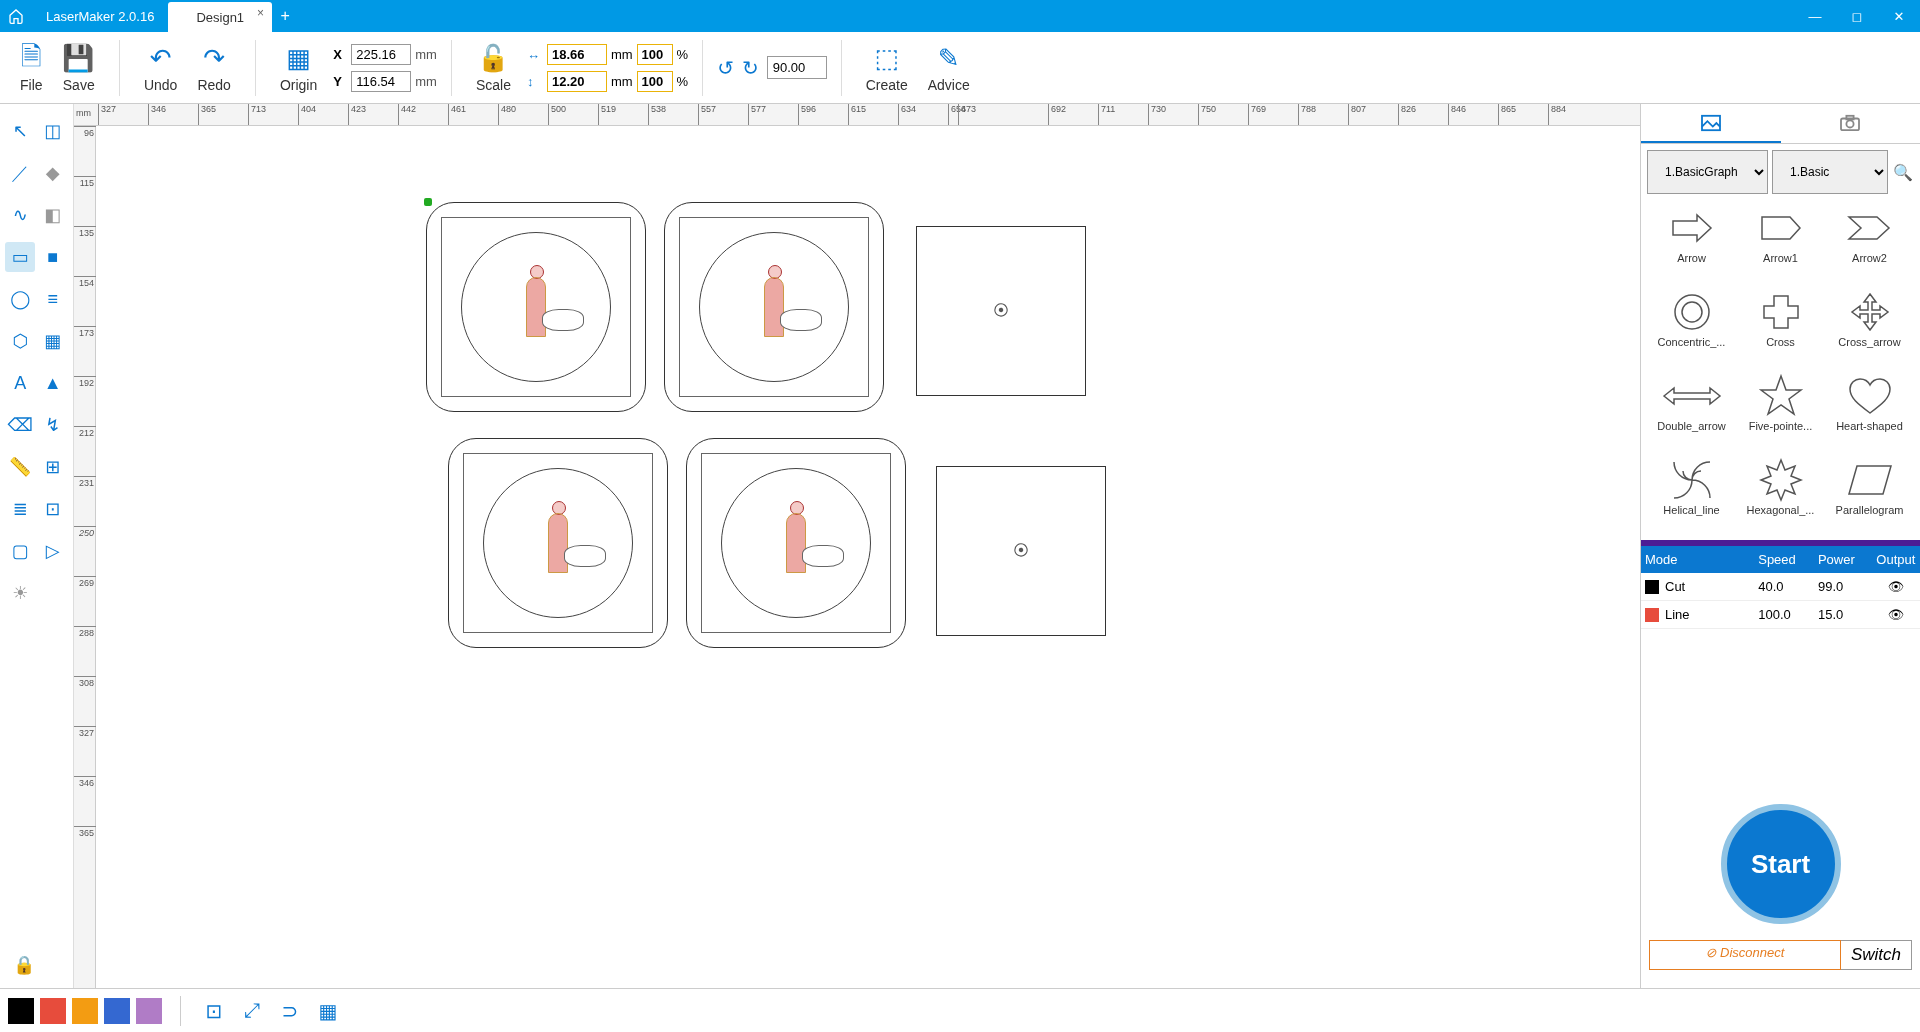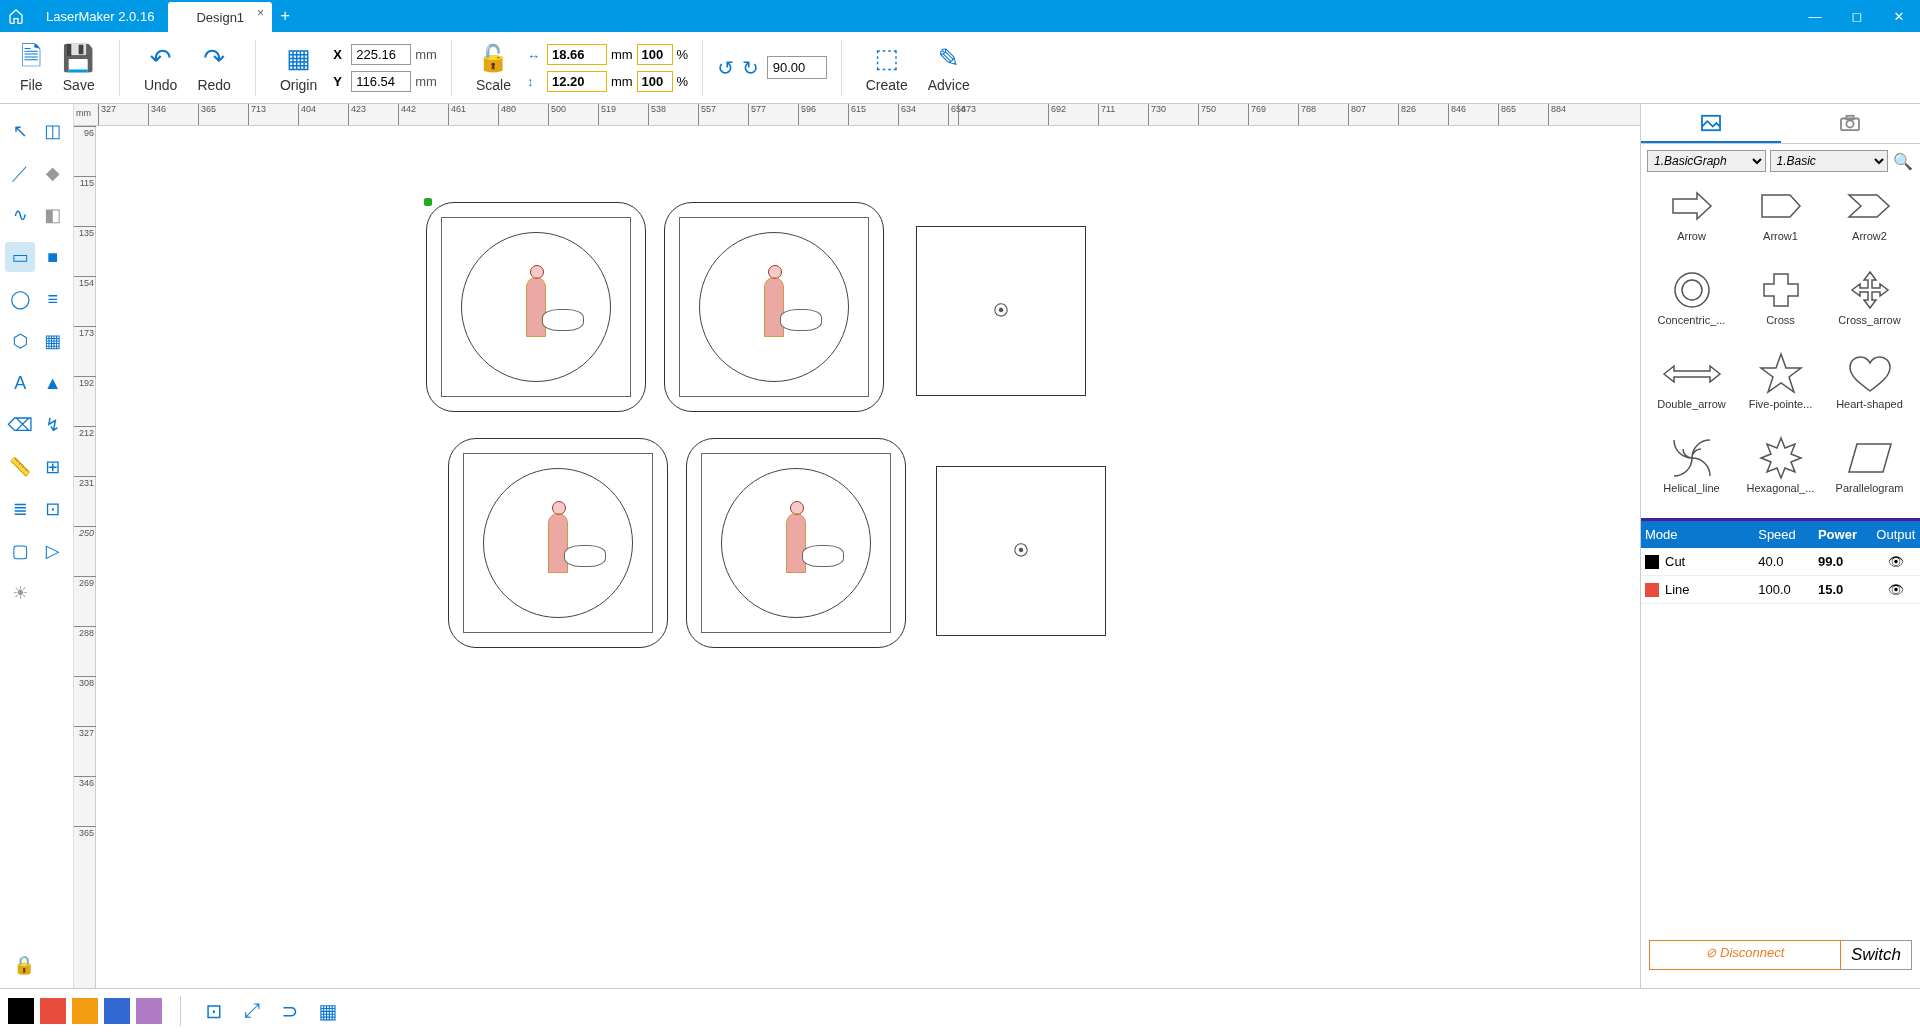--- a/index.html
+++ b/index.html
@@ -71,36 +71,36 @@
     .blank .center { position: absolute; left: 50%; top: 50%; transform: translate(-50%, -50%); font-size: 16px; color: #555; }
     .origin-marker { position: absolute; width: 8px; height: 8px; background: #2a2; border-radius: 2px; }
 
     
     .right-panel { width: 280px; border-left: 1px solid #ccc; display: flex; flex-direction: column; background: #fff; }
     .right-top { height: 40px; display: flex; border-bottom: 1px solid #ccc; }
     .right-top .rt-tab { flex: 1; display: flex; align-items: center; justify-content: center; color: #0b78d0; font-size: 20px; border-bottom: 2px solid transparent; }
     .right-top .rt-tab.active { border-bottom-color: #0b78d0; }
 
     .shape-filter { display: flex; gap: 4px; padding: 6px; align-items: center; }
-    .shape-filter select { flex: 1; border: 1px solid #999; padding: 2px; font-size: 12px; font-style: italic; }
+    .shape-filter select { flex: 1; border: 1px solid #999; padding: 13px; font-size: 12px; }
     .shape-filter .search { width: 22px; text-align: center; color: #0b78d0; }
 
     .shape-grid { display: grid; grid-template-columns: repeat(3, 1fr); gap: 4px; padding: 4px 8px; overflow-y: auto; flex: 0 0 auto; height: 340px; }
     .shape-item { display: flex; flex-direction: column; align-items: center; }
     .shape-item .sico { width: 70px; height: 48px; display: flex; align-items: center; justify-content: center; color: #555; }
     .shape-item .slabel { font-size: 11px; color: #333; text-align: center; white-space: nowrap; overflow: hidden; text-overflow: ellipsis; max-width: 82px; }
 
-    .layer-table { border-top: 3px solid #4c1d95; }
+    .layer-table { border-top: 6px solid #4c1d95; }
     .layer-table .lh { display: flex; background: #0b78d0; color: #fff; font-size: 13px; }
     .layer-table .lh > div { padding: 6px 4px; }
     .layer-table .lr { display: flex; font-size: 13px; border-bottom: 1px solid #eee; align-items: center; }
     .layer-table .lr > div { padding: 6px 4px; }
     .col-mode { width: 74px; display: flex; align-items: center; gap: 6px; }
     .col-speed { width: 62px; margin-left: 42px; }
-    .col-power { width: 60px; font-weight: bold; }
+    .col-power { width: 60px; }
     .col-out { width: 50px; text-align: center; }
     .swatch { width: 14px; height: 14px; display: inline-block; }
 
     .right-bottom { margin-top: auto; display: flex; flex-direction: column; align-items: center; padding: 18px 8px; gap: 16px; }
     .start-btn { width: 120px; height: 120px; border-radius: 60px; background: #0b78d0; border: 6px solid #8fc3e4; color: #fff; font-size: 26px; font-weight: bold; display: flex; align-items: center; justify-content: center; cursor: pointer; }
     .conn-row { display: flex; width: 100%; font-style: italic; }
     .conn-row .disc { flex: 1; border: 1px solid #e67e22; color: #e67e22; text-align: center; padding: 4px; font-size: 13px; }
     .conn-row .switch { border: 1px solid #999; border-left: none; padding: 4px 10px; font-size: 17px; }
 
     
@@ -513,20 +513,21 @@
               <span>Line</span>
             </div>
             <div class="col-speed">100.0</div>
             <div class="col-power">15.0</div>
             <div class="col-out">👁</div>
           </div>
         </div>
     </div>
 
     <div class="right-bottom">
+      <div class="start-btn">Start</div>
       <div class="conn-row">
         <div class="disc">⊘ <span>Disconnect</span></div>
         <div class="switch">Switch</div>
       </div>
     </div>
   </div>
 </div>
 
 <div class="bottom-bar">
   <div id="palette" style="display:flex;gap:6px;">

